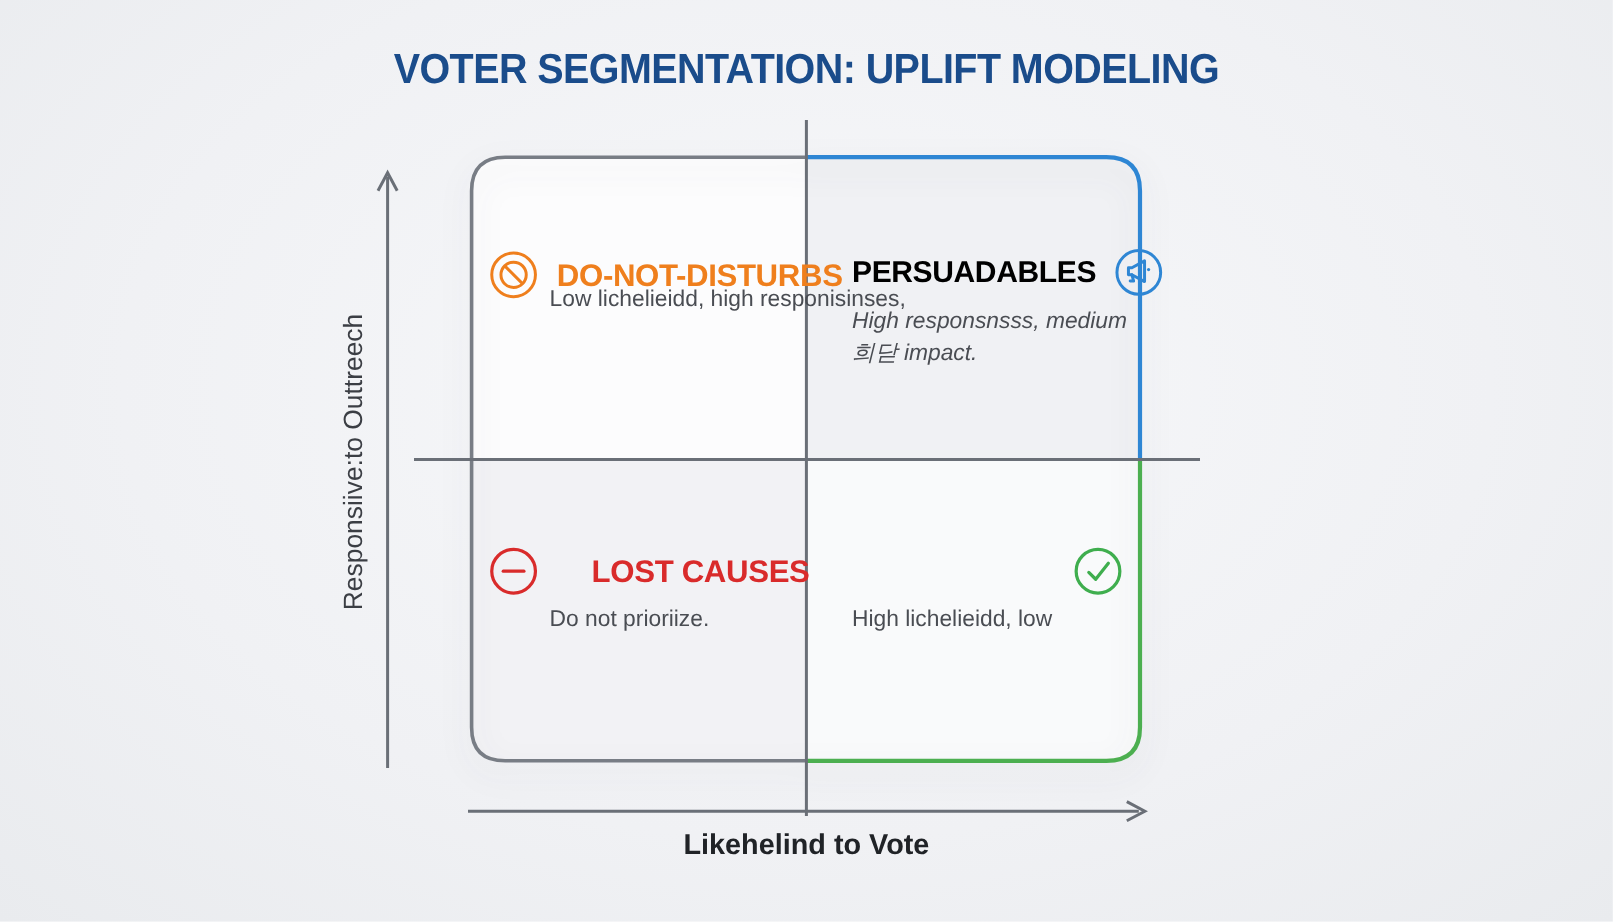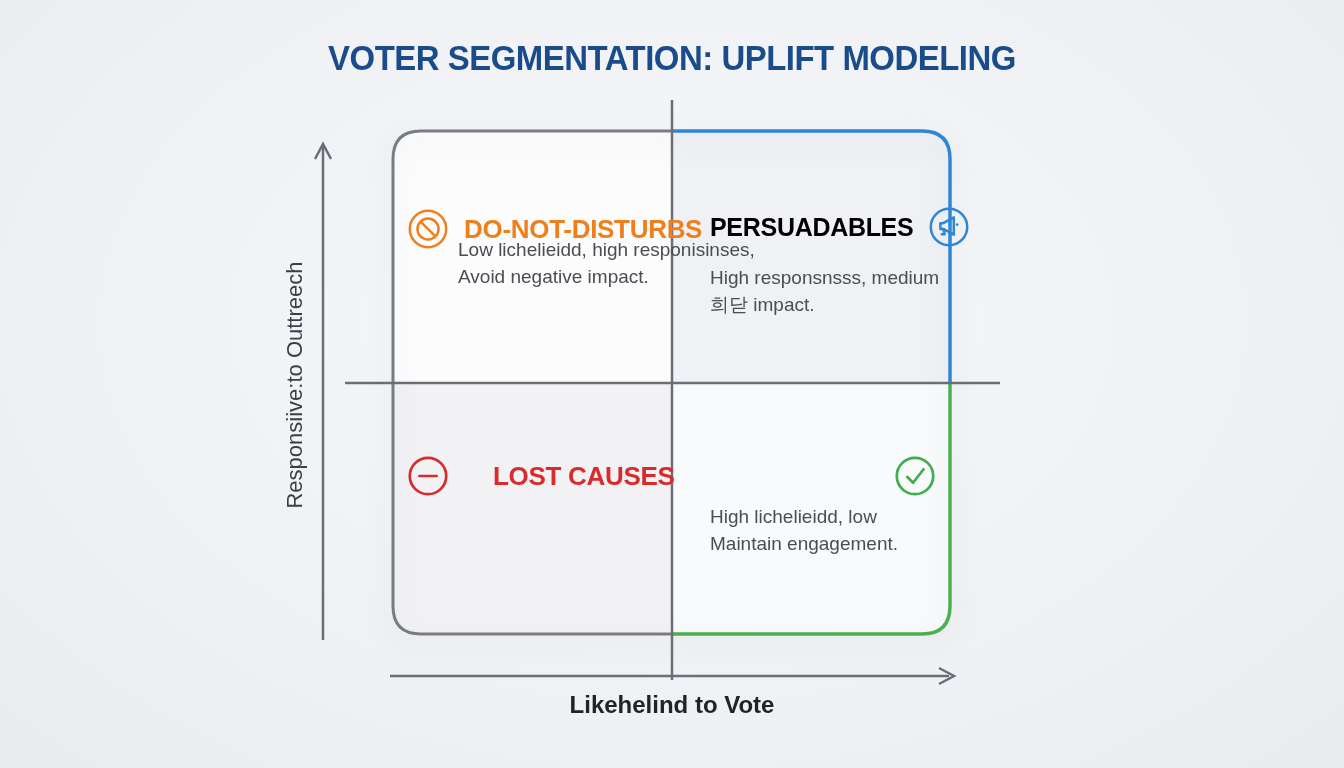--- a/index.html
+++ b/index.html
@@ -82,49 +82,48 @@
 <div class="abs qrow" style="left:405px;top:205px;">
   <svg class="icon48" viewBox="0 0 48 48" fill="none" stroke="#ef7f1d" stroke-width="2.6">
     <circle cx="24" cy="24" r="19"></circle>
     <circle cx="24" cy="24" r="11"></circle>
     <line x1="16.5" y1="16.5" x2="31.5" y2="31.5"></line>
   </svg>
   <span class="qhead orange">DO-NOT-DISTURBS</span>
 </div>
 <div class="abs qdesc" style="left:458px;top:236px;">
   <div>Low lichelieidd, high responisinses,</div>
-  <div>Avoid negative impact.</div>
 </div>
 
 <div class="abs qrow" style="left:710px;top:203px;width:232px;justify-content:space-between;">
   <span class="qhead blue">PERSUADABLES</span>
   <svg class="icon48" viewBox="0 0 48 48" fill="none" stroke="#2e86d4" stroke-width="2.6" stroke-linejoin="round" stroke-linecap="round">
     <circle cx="24" cy="24" r="19"></circle>
     <path d="M15 20 H18 L29 14 V32 L18 26 H15 Z"></path>
     <path d="M18 26 L19.5 31.5 H16.5"></path>
     <circle cx="32.5" cy="21.5" r="1.4" fill="#2e86d4" stroke="none"></circle>
   </svg>
 </div>
-<div class="abs qdesc" style="left:710px;top:264px;width:235px;">
+<div class="abs qdesc" style="left:710px;top:254px;width:235px;font-style:italic;">
   <div>High responsnsss, medium</div>
   <div>희닫 impact.</div>
 </div>
 
 <div class="abs qrow" style="left:405px;top:452px;gap:42px;">
   <svg class="icon48" viewBox="0 0 48 48" fill="none" stroke="#d92b2b" stroke-width="2.8" stroke-linecap="round">
     <circle cx="24" cy="24" r="19"></circle>
     <line x1="15" y1="24" x2="33" y2="24"></line>
   </svg>
   <span class="qhead red">LOST CAUSES</span>
 </div>
 <div class="abs qdesc" style="left:458px;top:503px;">
+  <div>Do not prioriize.</div>
 </div>
 
 <div class="abs qrow" style="left:710px;top:452px;width:228px;justify-content:flex-end;gap:14px;">
   <svg class="icon48" viewBox="0 0 48 48" fill="none" stroke="#3fae4e" stroke-width="2.8" stroke-linecap="round" stroke-linejoin="round">
     <circle cx="24" cy="24" r="19"></circle>
     <polyline points="16,25 22,31 33,17"></polyline>
   </svg>
 </div>
 <div class="abs qdesc" style="left:710px;top:503px;">
   <div>High lichelieidd, low</div>
-  <div>Maintain engagement.</div>
 </div>
 
 </body></html>

